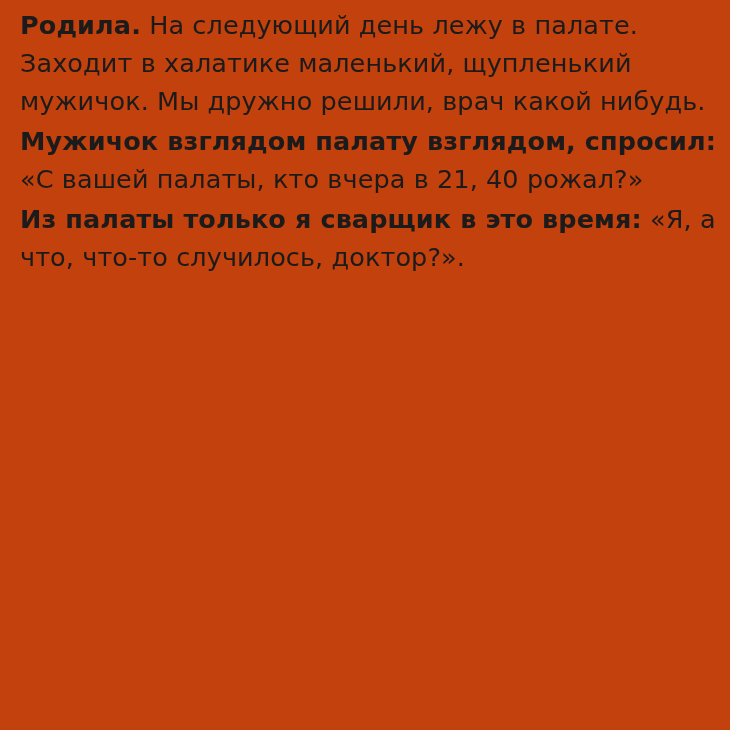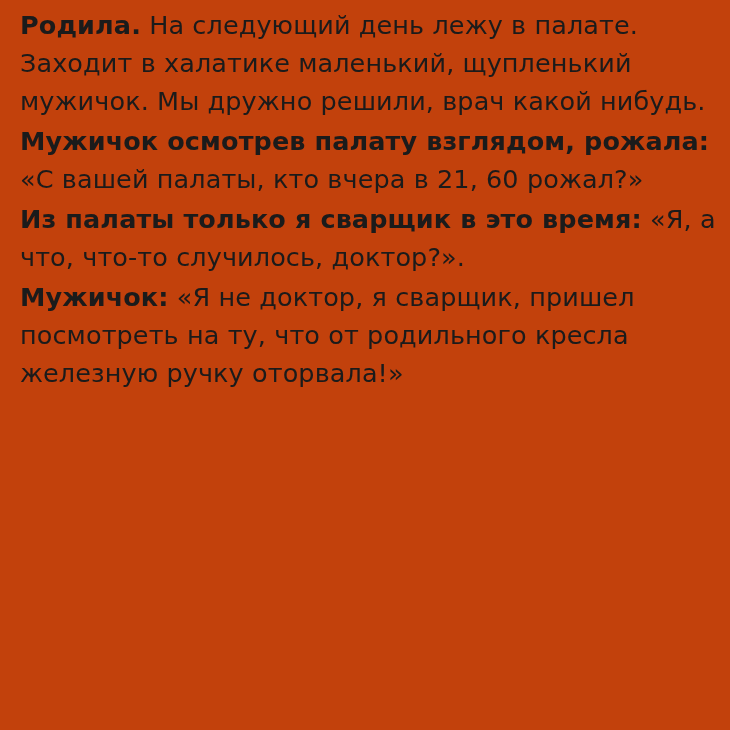--- a/index.html
+++ b/index.html
@@ -35,20 +35,19 @@
     font-weight: normal;
   }
 </style>
 </head>
 <body>
 
 <div class="page">
 
   <p class="para"><span class="lead">Родила.</span><span class="rest"> На следующий день лежу в палате. Заходит в халатике маленький, щупленький мужичок. Мы дружно решили, врач какой нибудь.</span></p>
 
-  <p class="para"><span class="lead">Мужичок осмотрев палату взглядом, рожала:</span><span class="rest"> «С вашей палаты, кто вчера в 21, 60 рожал?»</span></p>
+  <p class="para"><span class="lead">Мужичок взглядом палату взглядом, спросил:</span><span class="rest"> «С вашей палаты, кто вчера в 21, 40 рожал?»</span></p>
 
   <p class="para"><span class="lead">Из палаты только я сварщик в это время:</span><span class="rest"> «Я, а что, что-то случилось, доктор?».</span></p>
 
-  <p class="para"><span class="lead">Мужичок:</span><span class="rest"> «Я не доктор, я сварщик, пришел посмотреть на ту, что от родильного кресла железную ручку оторвала!»</span></p>
 
 
 </div>
 
 </body></html>

